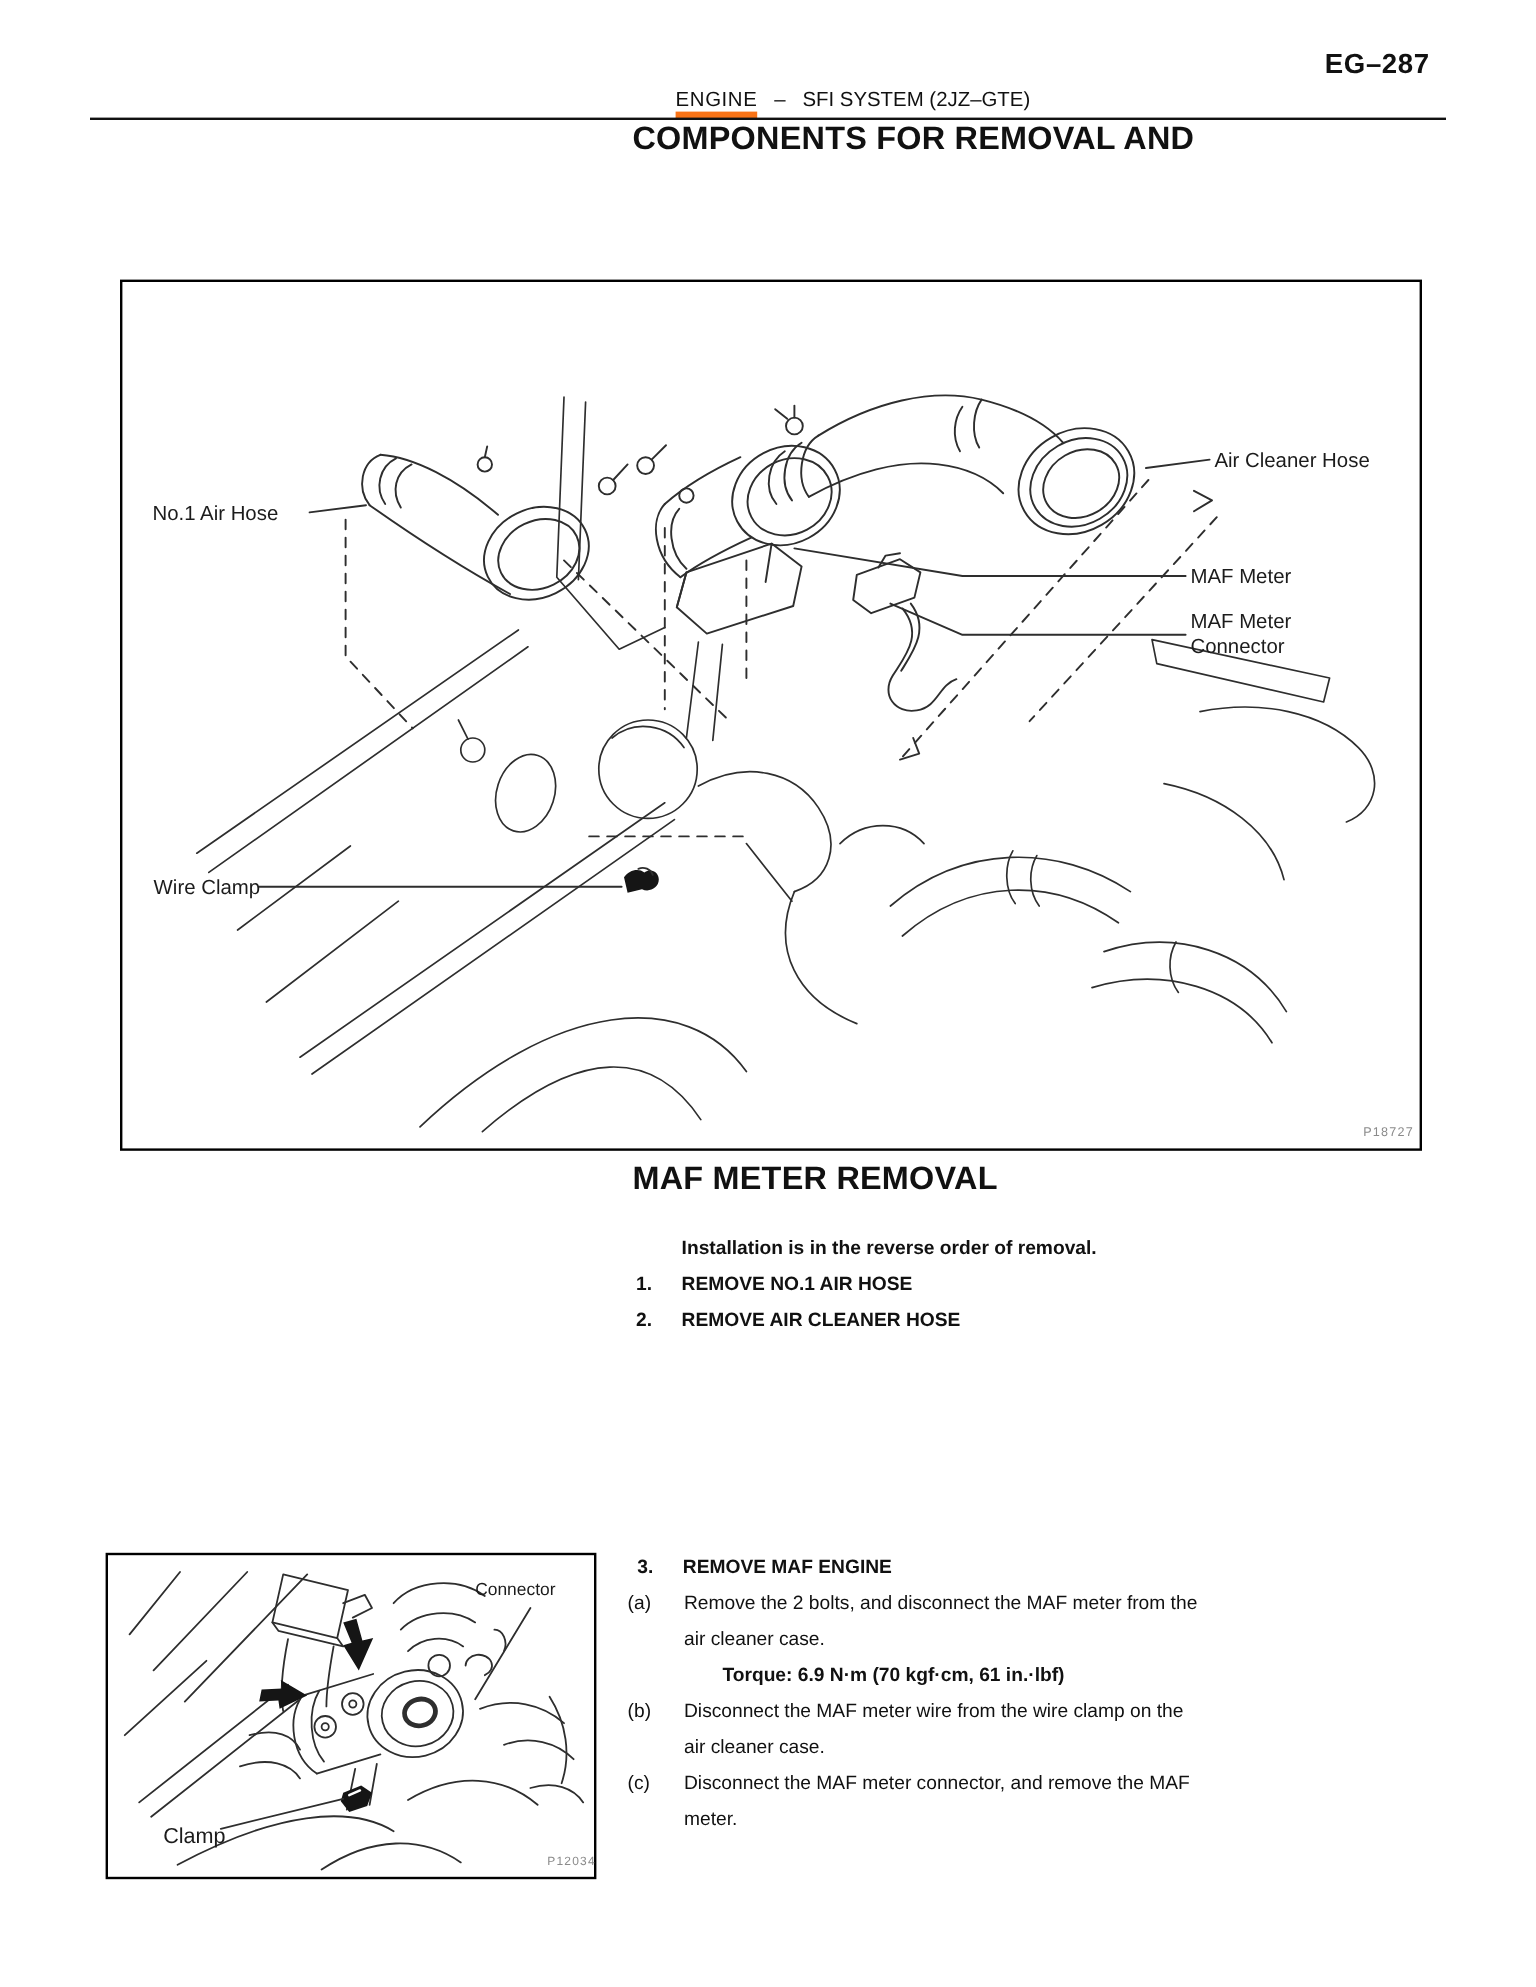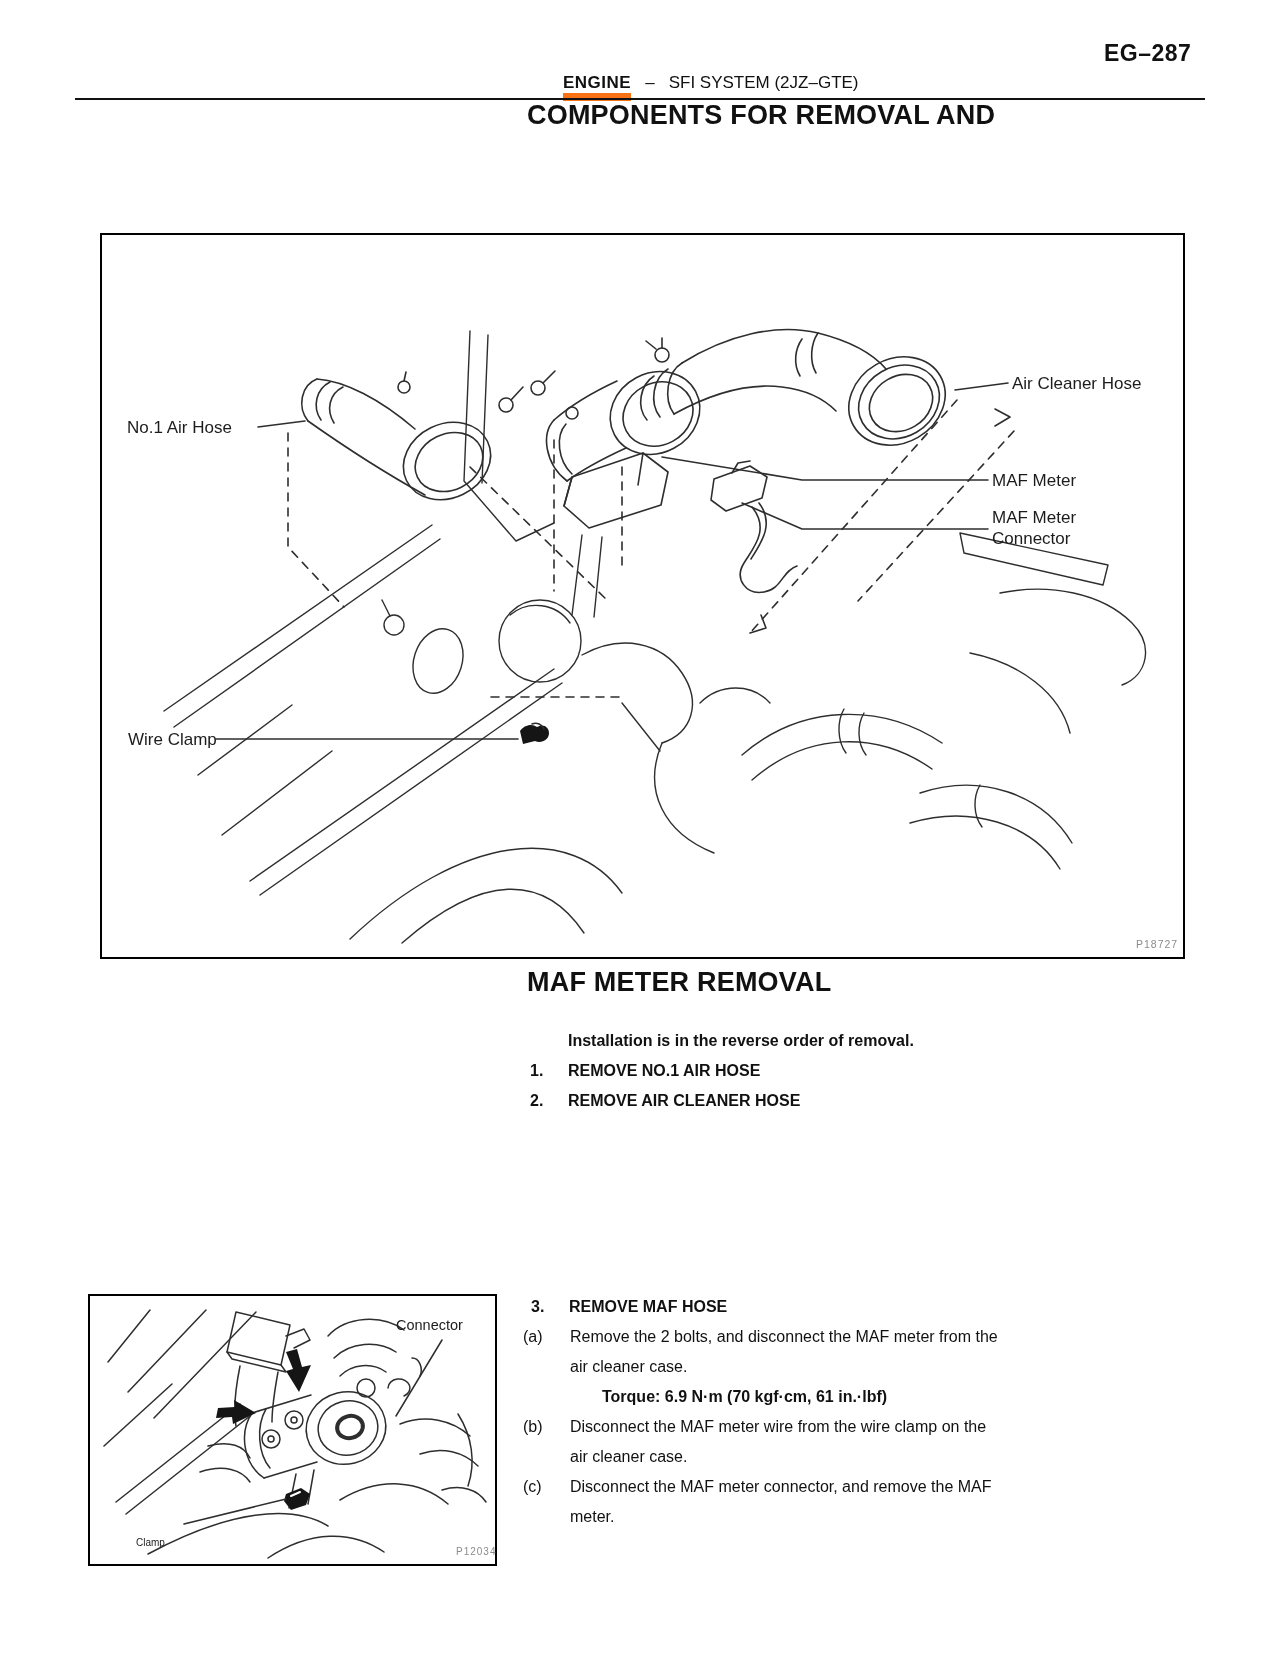--- a/index.html
+++ b/index.html
@@ -3,21 +3,21 @@
 <meta charset="utf-8">
 <style>
   html,body{margin:0;padding:0;background:#ffffff;}
   .page{
     position:relative;width:1280px;height:1624px;background:#fff;
     font-family:"Liberation Sans",sans-serif;color:#111;overflow:hidden;
   }
   .abs{position:absolute;}
   .pagenum{font-size:23px;font-weight:bold;letter-spacing:.5px;}
   .runhead{font-size:17px;white-space:nowrap;}
-  .runhead .eng{font-weight:bold;border-bottom:8px solid #f97316;padding-bottom:1px;letter-spacing:.5px;margin-top:36px;}
+  .runhead .eng{font-weight:normal;border-bottom:6px solid #f97316;padding-bottom:1px;letter-spacing:.5px;margin-top:36px;}
   .runhead .dash{margin:0 14px;}
   .rule{height:2px;background:#111;}
   .doc-title{font-size:27px;font-weight:bold;line-height:39px;letter-spacing:.2px;white-space:nowrap;}
   .sec-head{font-size:27px;font-weight:bold;letter-spacing:.2px;white-space:nowrap;}
   .bodyline{font-size:16px;line-height:30px;white-space:nowrap;}
   .b{font-weight:bold;}
   .figbox{border:2px solid #000;background:#fff;}
   .figlabel{font-size:17px;color:#1c1c1c;white-space:nowrap;line-height:21px;}
   .figcode{font-size:10.5px;color:#8b8b8b;letter-spacing:1px;white-space:nowrap;}
   .row-label{display:inline-block;width:38px;}
@@ -161,21 +161,21 @@
   <div class="abs bodyline b" style="left:568px;top:1026px;">Installation is in the reverse order of removal.</div>
 
   <div class="abs bodyline b" style="left:530px;top:1056px;">
     <span class="row-label">1.</span><span>REMOVE NO.1 AIR HOSE</span>
   </div>
   <div class="abs bodyline b" style="left:530px;top:1086px;">
     <span class="row-label">2.</span><span>REMOVE AIR CLEANER HOSE</span>
   </div>
 
   <div class="abs bodyline b" style="left:531px;top:1292px;">
-    <span class="row-label">3.</span><span>REMOVE MAF HOSE</span>
+    <span class="row-label">3.</span><span>REMOVE MAF ENGINE</span>
   </div>
   <div class="abs bodyline" style="left:523px;top:1322px;">
     <span class="row-label wide">(a)</span><span>Remove the 2 bolts, and disconnect the MAF meter from the</span>
   </div>
   <div class="abs bodyline" style="left:570px;top:1352px;">air cleaner case.</div>
   <div class="abs bodyline b" style="left:570px;top:1382px;margin-left:32px;">Torque: 6.9 N·m (70 kgf·cm, 61 in.·lbf)</div>
   <div class="abs bodyline" style="left:523px;top:1412px;">
     <span class="row-label wide">(b)</span><span>Disconnect the MAF meter wire from the wire clamp on the</span>
   </div>
   <div class="abs bodyline" style="left:570px;top:1442px;">air cleaner case.</div>
@@ -225,17 +225,17 @@
           <path d="M118,150 C140,144 154,150 160,162 M110,176 C134,168 152,174 160,186"></path>
           <path d="M58,258 C140,214 202,208 238,230 M178,262 C220,234 262,234 294,256 M250,204 C290,180 330,184 358,208"></path>
           <path d="M310,128 C336,118 362,124 380,140 M330,158 C352,150 374,156 388,170 M352,194 C372,188 388,194 396,206"></path>
           <path d="M368,118 C382,140 386,166 378,190"></path>
         </g>
         <path d="M94,228 L196,203"></path>
       </g>
     </svg>
 
     <div class="abs figlabel" style="left:306px;top:19px;font-size:14.5px;">Connector</div>
-    <div class="abs figlabel" style="left:46px;top:236px;font-size:10px;">Clamp</div>
+    <div class="abs figlabel" style="left:46px;top:224px;font-size:18px;">Clamp</div>
     <div class="abs figcode" style="left:366px;top:250px;font-size:10px;">P12034</div>
   </div>
 
 </div>
 
 </body></html>

